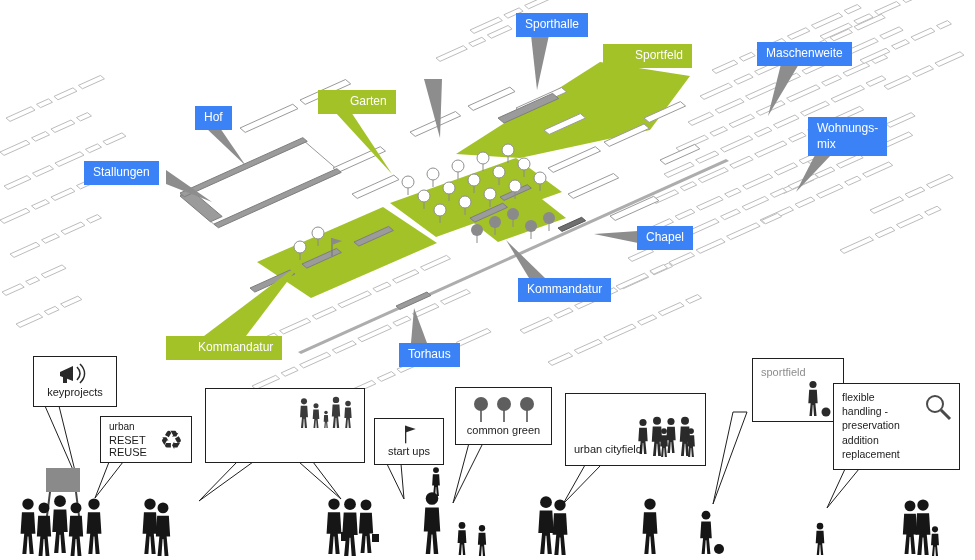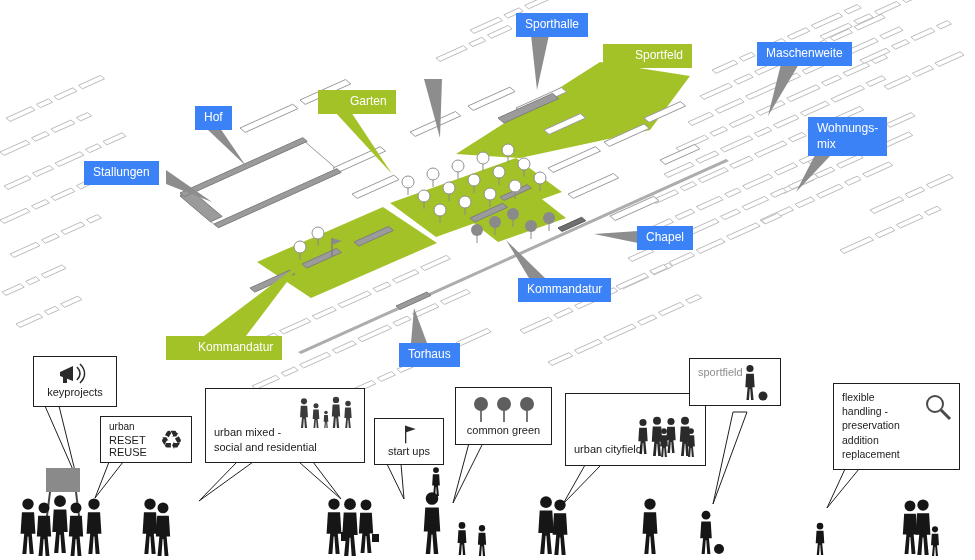--- a/index.html
+++ b/index.html
@@ -380,22 +380,20 @@
   </div>
 
   <div class="cb" style="left:205px;top:388px;width:160px;height:75px">
     <svg class="abs" style="right:4px;top:3px" width="68" height="38" viewBox="0 0 68 38" fill="#3a3a3a">
       <use href="#psn" transform="translate(12,36) scale(0.72)"></use>
       <use href="#psn" transform="translate(24,36) scale(0.6)"></use>
       <use href="#psn" transform="translate(44,36) scale(0.76)"></use>
       <use href="#psn" transform="translate(56,36) scale(0.66)"></use>
       <use href="#psn" transform="translate(34,36) scale(0.42)"></use>
     </svg>
-    <span class="txt abs" style="left:8px;bottom:7px">urban mixed -
-social and residential</span>
   </div>
 
   <div class="cb cb-key" style="left:374px;top:418px;width:70px;height:47px">
     <svg width="20" height="24" viewBox="0 0 20 24">
       <line x1="6" y1="2" x2="6" y2="23" stroke="#2a2a2a" stroke-width="1.6"></line>
       <polygon points="6,2 18,6 6,10" fill="#2a2a2a"></polygon>
     </svg>
     <span class="txt">start ups</span>
   </div>
 
@@ -416,21 +414,21 @@
       <use href="#psn" transform="translate(12,54) scale(0.85)"></use>
       <use href="#psn" transform="translate(26,56) scale(0.95)"></use>
       <use href="#psn" transform="translate(40,53) scale(0.85)"></use>
       <use href="#psn" transform="translate(54,56) scale(0.95)"></use>
       <use href="#psn" transform="translate(33,57) scale(0.7)"></use>
       <use href="#psn" transform="translate(60,57) scale(0.7)"></use>
     </svg>
     <span class="txt abs" style="left:8px;bottom:8px">urban cityfield</span>
   </div>
 
-  <div class="cb" style="left:689px;top:358px;width:92px;height:48px">
+  <div class="cb" style="left:752px;top:358px;width:92px;height:64px">
     <span class="txt abs" style="left:8px;top:6px;color:#8d8d8d">sportfield</span>
     <svg class="abs" style="right:6px;bottom:3px" width="38" height="42" viewBox="0 0 38 42" fill="#2a2a2a">
       <use href="#psn" transform="translate(14,40) scale(0.85)"></use>
       <circle cx="27" cy="36" r="4.5"></circle>
     </svg>
   </div>
 
   <div class="cb" style="left:833px;top:383px;width:127px;height:87px">
     <span class="txt abs" style="left:8px;top:6px;font-size:10.5px">flexible
 handling -

